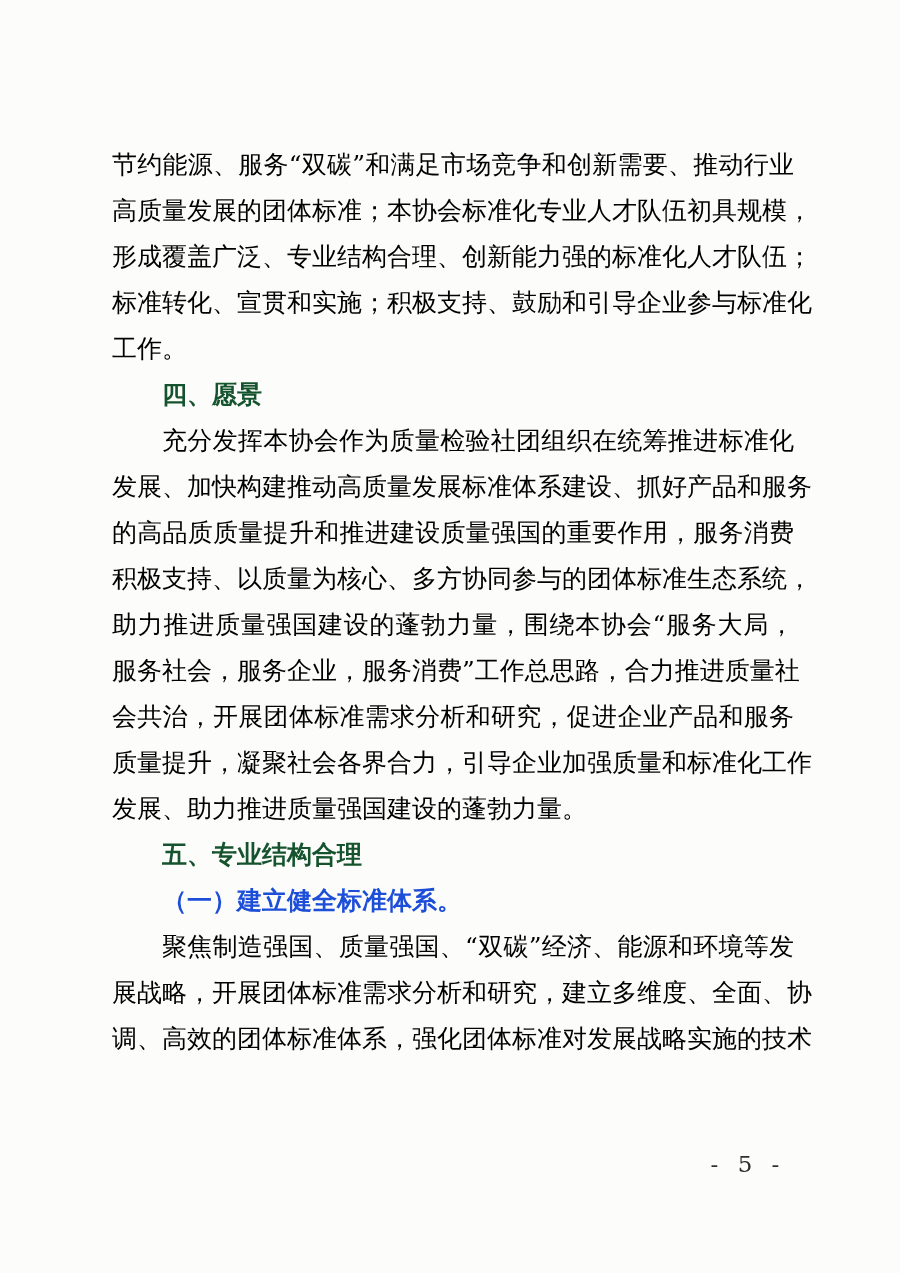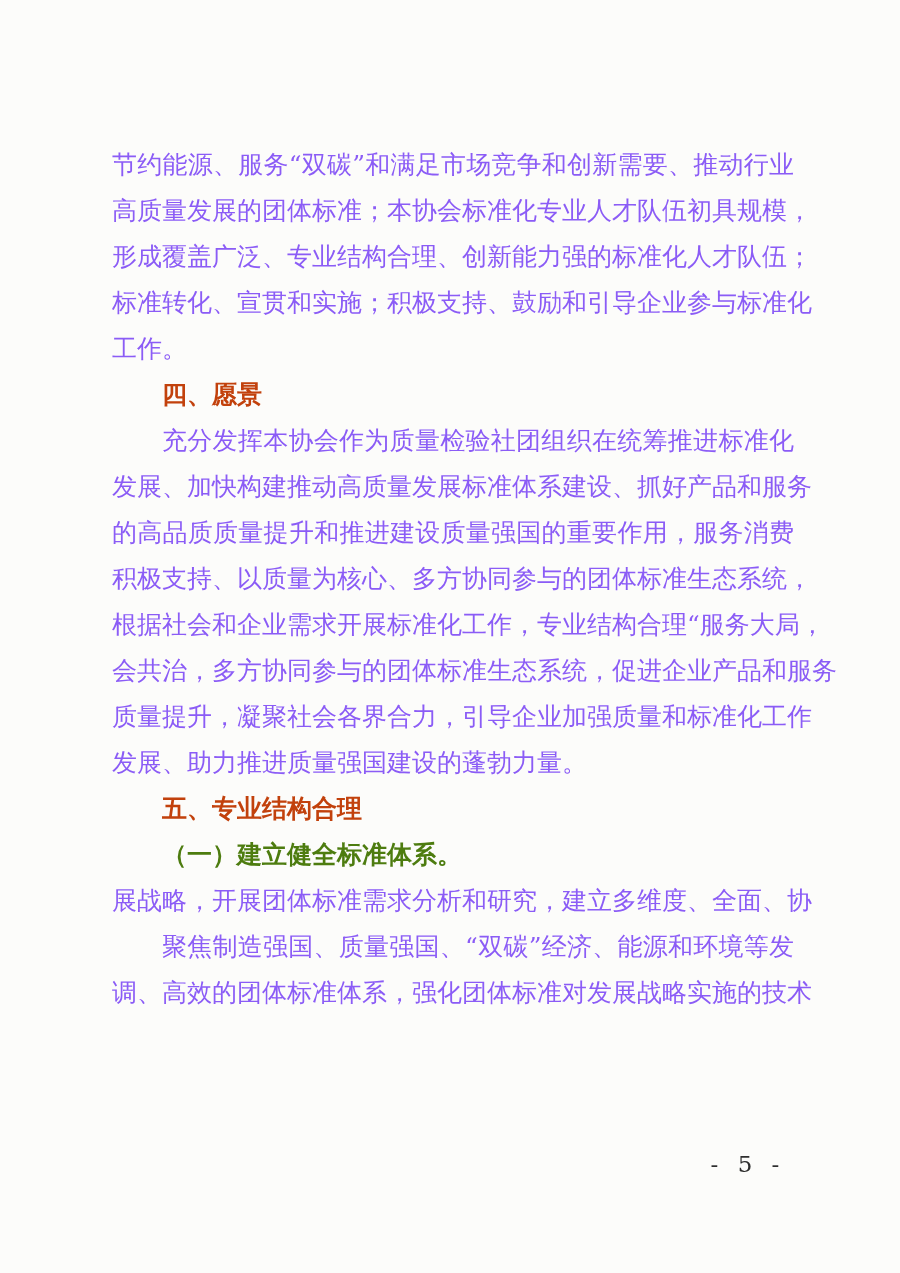--- a/index.html
+++ b/index.html
@@ -14,49 +14,49 @@
   .content {
     position: absolute;
     left: 112px;
     top: 142px;
     width: 682px;
   }
   .line {
     height: 46px;
     line-height: 46px;
     font-size: 25px;
-    color: #8b5cf6;
+    color: #000000;
     text-align: justify;
     text-align-last: justify;
     text-justify: inter-character;
     white-space: nowrap;
   }
   .line.lastline {
     text-align-last: left;
   }
   .line.indent {
     text-indent: 2em;
   }
   .heading1 {
     height: 46px;
     line-height: 46px;
     font-size: 25px;
     padding-left: 2em;
     font-weight: bold;
-    color: #c2410c;
+    color: #14532d;
     font-family: "DejaVu Sans", "Liberation Sans", sans-serif;
     white-space: nowrap;
   }
   .heading2 {
     height: 46px;
     line-height: 46px;
     font-size: 25px;
     padding-left: 2em;
     font-weight: bold;
-    color: #4d7c0f;
+    color: #1d4ed8;
     font-family: "DejaVu Serif", "Liberation Serif", serif;
     white-space: nowrap;
   }
   .page-number {
     position: absolute;
     top: 1148px;
     left: 688px;
     width: 120px;
     height: 32px;
     line-height: 32px;
@@ -81,31 +81,32 @@
       <div class="line lastline">工作。</div>
     </div>
 
     <div class="heading1">四、愿景</div>
 
     <div>
       <div class="line indent">充分发挥本协会作为质量检验社团组织在统筹推进标准化</div>
       <div class="line">发展、加快构建推动高质量发展标准体系建设、抓好产品和服务</div>
       <div class="line">的高品质质量提升和推进建设质量强国的重要作用，服务消费</div>
       <div class="line">积极支持、以质量为核心、多方协同参与的团体标准生态系统，</div>
-      <div class="line">根据社会和企业需求开展标准化工作，专业结构合理“服务大局，</div>
-      <div class="line">会共治，多方协同参与的团体标准生态系统，促进企业产品和服务</div>
+      <div class="line">助力推进质量强国建设的蓬勃力量，围绕本协会“服务大局，</div>
+      <div class="line">服务社会，服务企业，服务消费”工作总思路，合力推进质量社</div>
+      <div class="line">会共治，开展团体标准需求分析和研究，促进企业产品和服务</div>
       <div class="line">质量提升，凝聚社会各界合力，引导企业加强质量和标准化工作</div>
       <div class="line lastline">发展、助力推进质量强国建设的蓬勃力量。</div>
     </div>
 
     <div class="heading1">五、专业结构合理</div>
     <div class="heading2">（一）建立健全标准体系。</div>
 
     <div>
+      <div class="line indent">聚焦制造强国、质量强国、“双碳”经济、能源和环境等发</div>
       <div class="line">展战略，开展团体标准需求分析和研究，建立多维度、全面、协</div>
-      <div class="line indent">聚焦制造强国、质量强国、“双碳”经济、能源和环境等发</div>
       <div class="line">调、高效的团体标准体系，强化团体标准对发展战略实施的技术</div>
     </div>
 
   </div>
 
   <div class="page-number">- 5 -</div>
 </div>
 
 </body></html>

